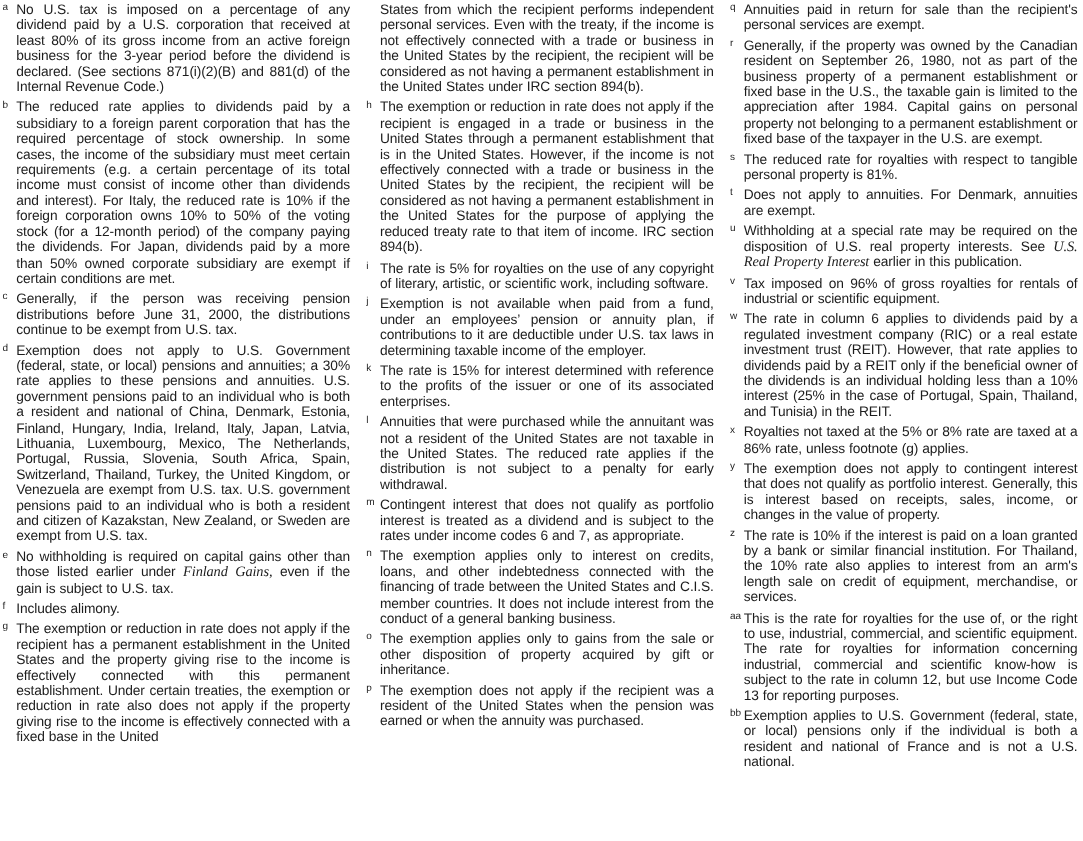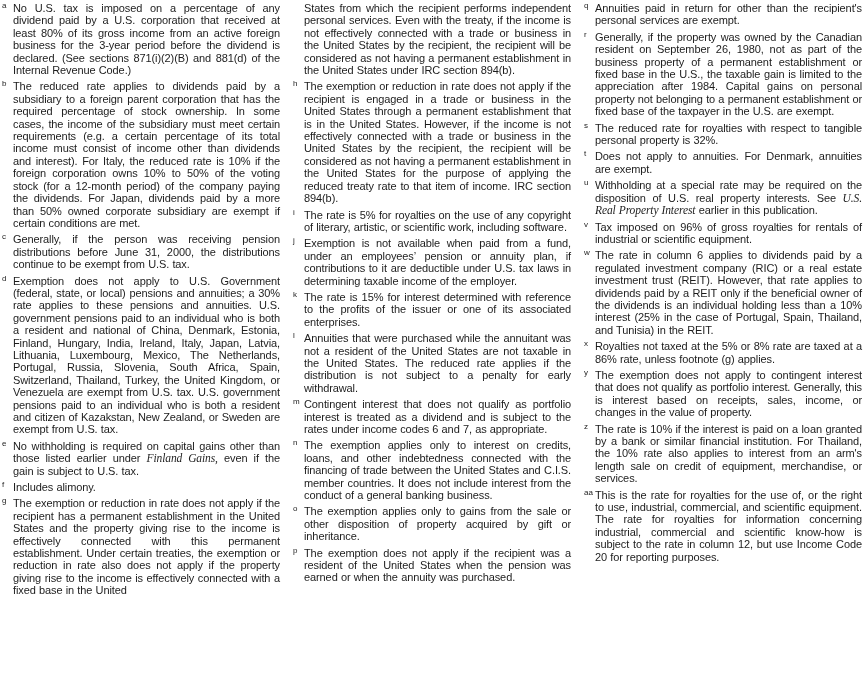--- a/index.html
+++ b/index.html
@@ -65,25 +65,26 @@
       <p class="fn"><span class="marker">i</span><span>The rate is 5% for royalties on the use of any copyright of literary, artistic, or scientific work, including software.</span></p>
       <p class="fn"><span class="marker">j</span><span>Exemption is not available when paid from a fund, under an employees’ pension or annuity plan, if contributions to it are deductible under U.S. tax laws in determining taxable income of the employer.</span></p>
       <p class="fn"><span class="marker">k</span><span>The rate is 15% for interest determined with reference to the profits of the issuer or one of its associated enterprises.</span></p>
       <p class="fn"><span class="marker">l</span><span>Annuities that were purchased while the annuitant was not a resident of the United States are not taxable in the United States. The reduced rate applies if the distribution is not subject to a penalty for early withdrawal.</span></p>
       <p class="fn"><span class="marker">m</span><span>Contingent interest that does not qualify as portfolio interest is treated as a dividend and is subject to the rates under income codes 6 and 7, as appropriate.</span></p>
       <p class="fn"><span class="marker">n</span><span>The exemption applies only to interest on credits, loans, and other indebtedness connected with the financing of trade between the United States and C.I.S. member countries. It does not include interest from the conduct of a general banking business.</span></p>
       <p class="fn"><span class="marker">o</span><span>The exemption applies only to gains from the sale or other disposition of property acquired by gift or inheritance.</span></p>
       <p class="fn"><span class="marker">p</span><span>The exemption does not apply if the recipient was a resident of the United States when the pension was earned or when the annuity was purchased.</span></p>
     </div>
   <div class="col">
-      <p class="fn"><span class="marker">q</span><span>Annuities paid in return for other than the recipient's personal services are exempt.</span></p>
+      <p class="fn"><span class="marker">q</span><span>Annuities paid in return for sale than the recipient's personal services are exempt.</span></p>
       <p class="fn"><span class="marker">r</span><span>Generally, if the property was owned by the Canadian resident on September 26, 1980, not as part of the business property of a permanent establishment or fixed base in the U.S., the taxable gain is limited to the appreciation after 1984. Capital gains on personal property not belonging to a permanent establishment or fixed base of the taxpayer in the U.S. are exempt.</span></p>
-      <p class="fn"><span class="marker">s</span><span>The reduced rate for royalties with respect to tangible personal property is 32%.</span></p>
+      <p class="fn"><span class="marker">s</span><span>The reduced rate for royalties with respect to tangible personal property is 81%.</span></p>
       <p class="fn"><span class="marker">t</span><span>Does not apply to annuities. For Denmark, annuities are exempt.</span></p>
       <p class="fn"><span class="marker">u</span><span>Withholding at a special rate may be required on the disposition of U.S. real property interests. See <i>U.S. Real Property Interest</i> earlier in this publication.</span></p>
       <p class="fn"><span class="marker">v</span><span>Tax imposed on 96% of gross royalties for rentals of industrial or scientific equipment.</span></p>
       <p class="fn"><span class="marker">w</span><span>The rate in column 6 applies to dividends paid by a regulated investment company (RIC) or a real estate investment trust (REIT). However, that rate applies to dividends paid by a REIT only if the beneficial owner of the dividends is an individual holding less than a 10% interest (25% in the case of Portugal, Spain, Thailand, and Tunisia) in the REIT.</span></p>
       <p class="fn"><span class="marker">x</span><span>Royalties not taxed at the 5% or 8% rate are taxed at a 86% rate, unless footnote (g) applies.</span></p>
       <p class="fn"><span class="marker">y</span><span>The exemption does not apply to contingent interest that does not qualify as portfolio interest. Generally, this is interest based on receipts, sales, income, or changes in the value of property.</span></p>
       <p class="fn"><span class="marker">z</span><span>The rate is 10% if the interest is paid on a loan granted by a bank or similar financial institution. For Thailand, the 10% rate also applies to interest from an arm's length sale on credit of equipment, merchandise, or services.</span></p>
-      <p class="fn"><span class="marker">aa</span><span>This is the rate for royalties for the use of, or the right to use, industrial, commercial, and scientific equipment. The rate for royalties for information concerning industrial, commercial and scientific know-how is subject to the rate in column 12, but use Income Code 20 for reporting purposes.</span></p>
+      <p class="fn"><span class="marker">aa</span><span>This is the rate for royalties for the use of, or the right to use, industrial, commercial, and scientific equipment. The rate for royalties for information concerning industrial, commercial and scientific know-how is subject to the rate in column 12, but use Income Code 13 for reporting purposes.</span></p>
+      <p class="fn"><span class="marker">bb</span><span>Exemption applies to U.S. Government (federal, state, or local) pensions only if the individual is both a resident and national of France and is not a U.S. national.</span></p>
     </div>
 </div>
 
 </body></html>

